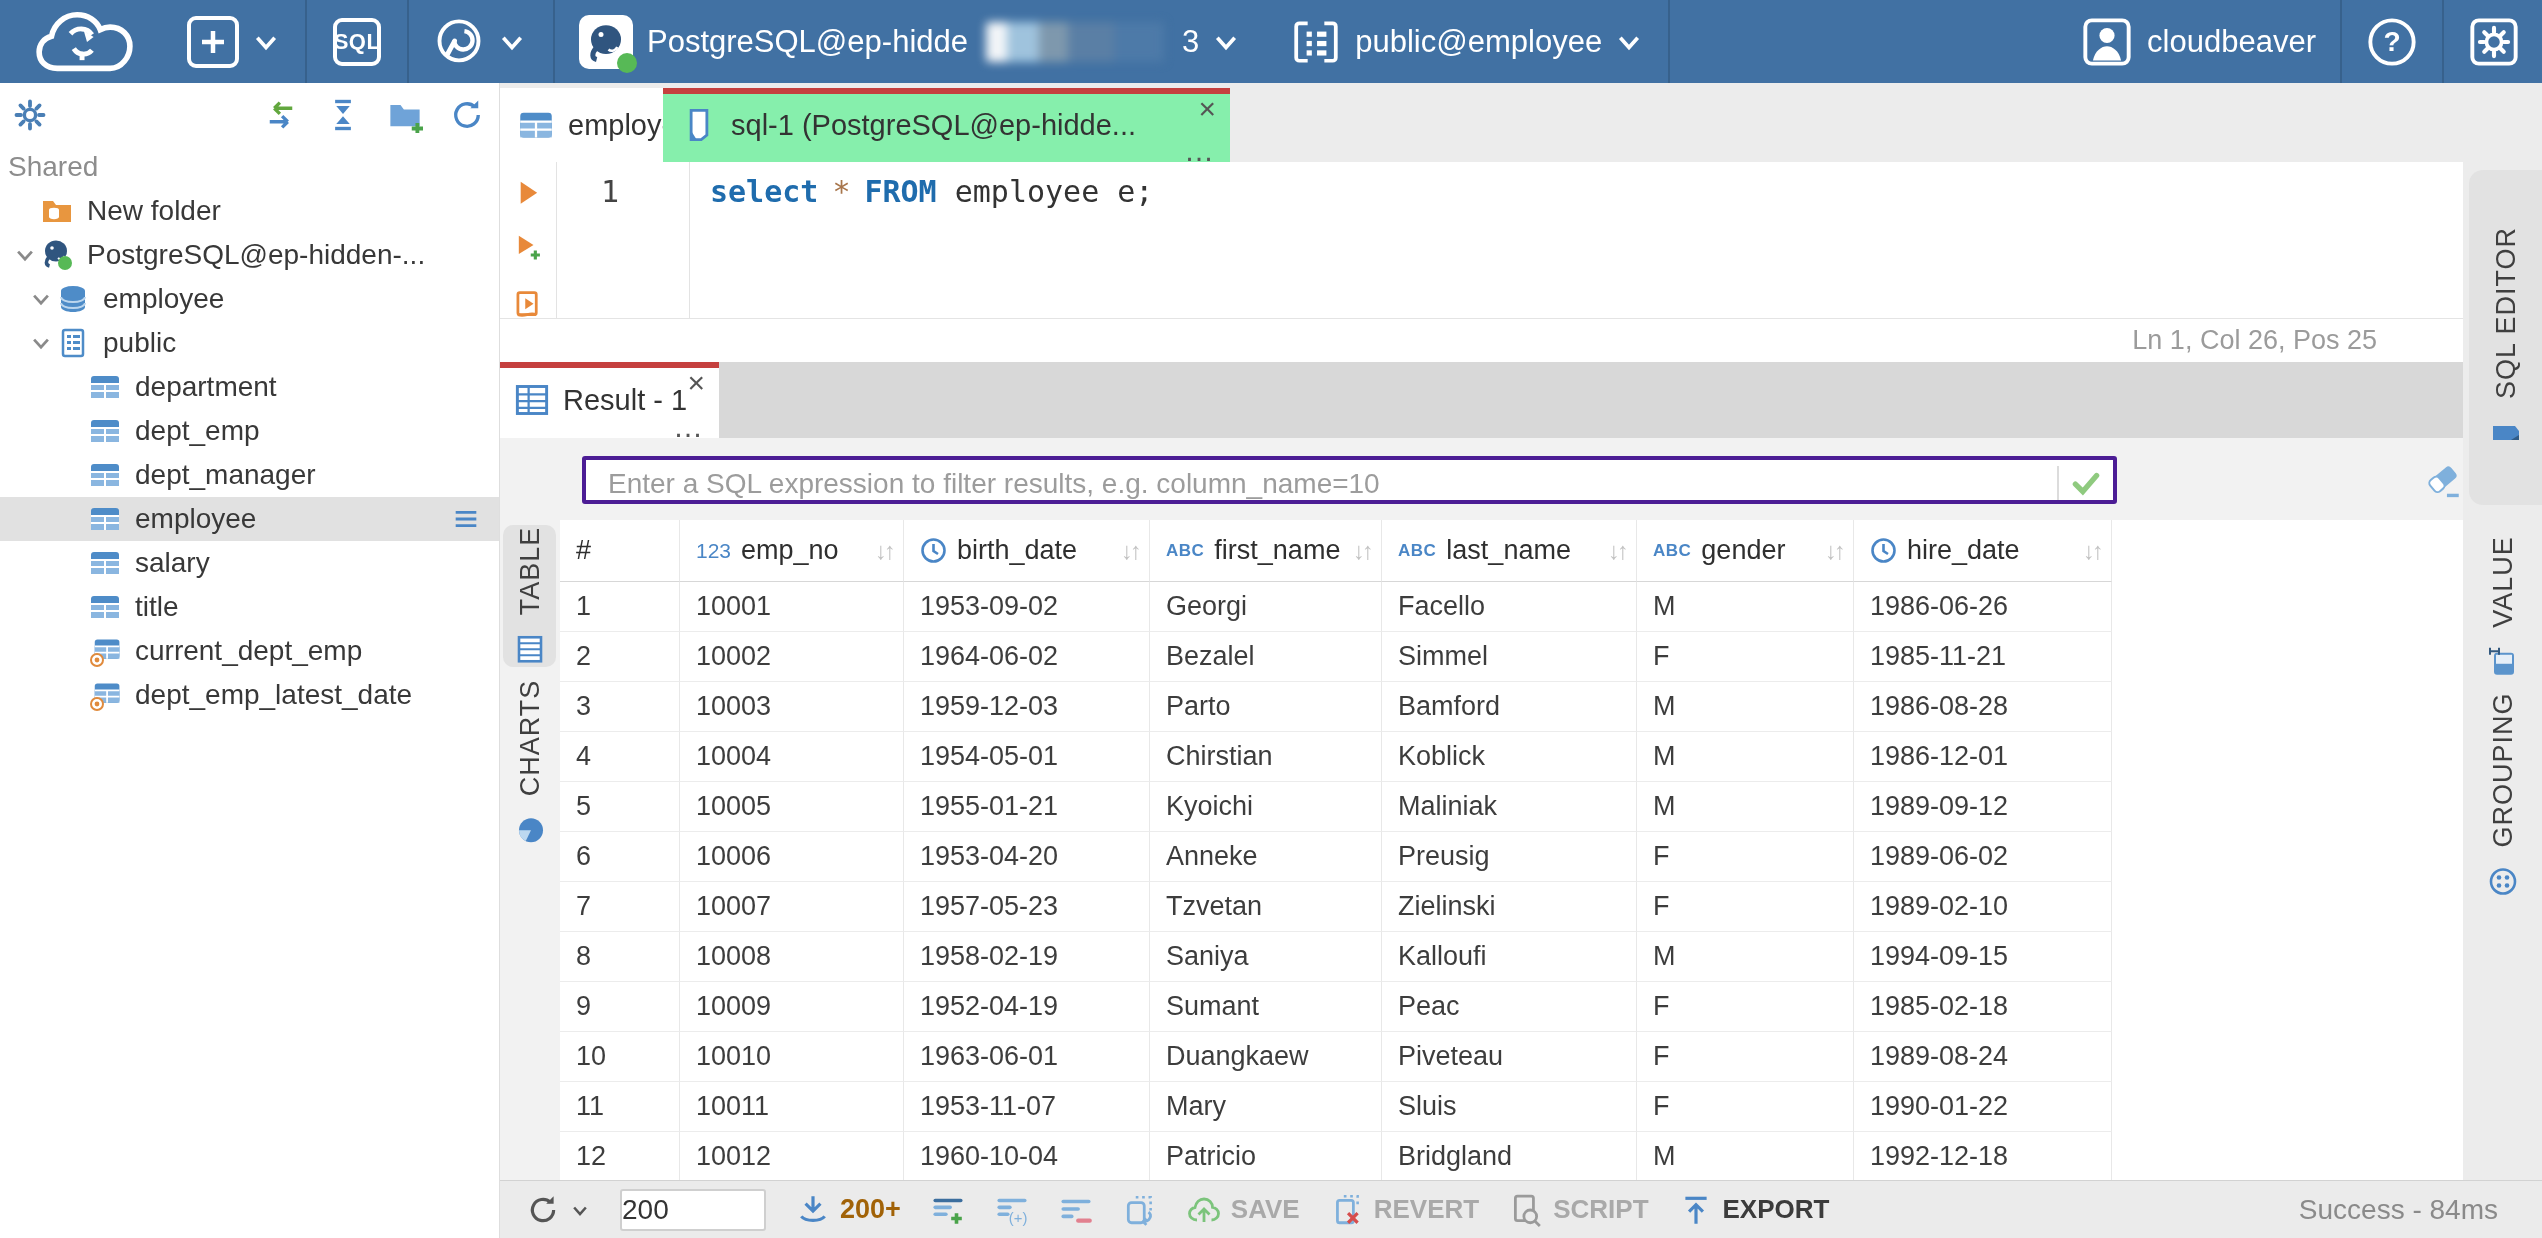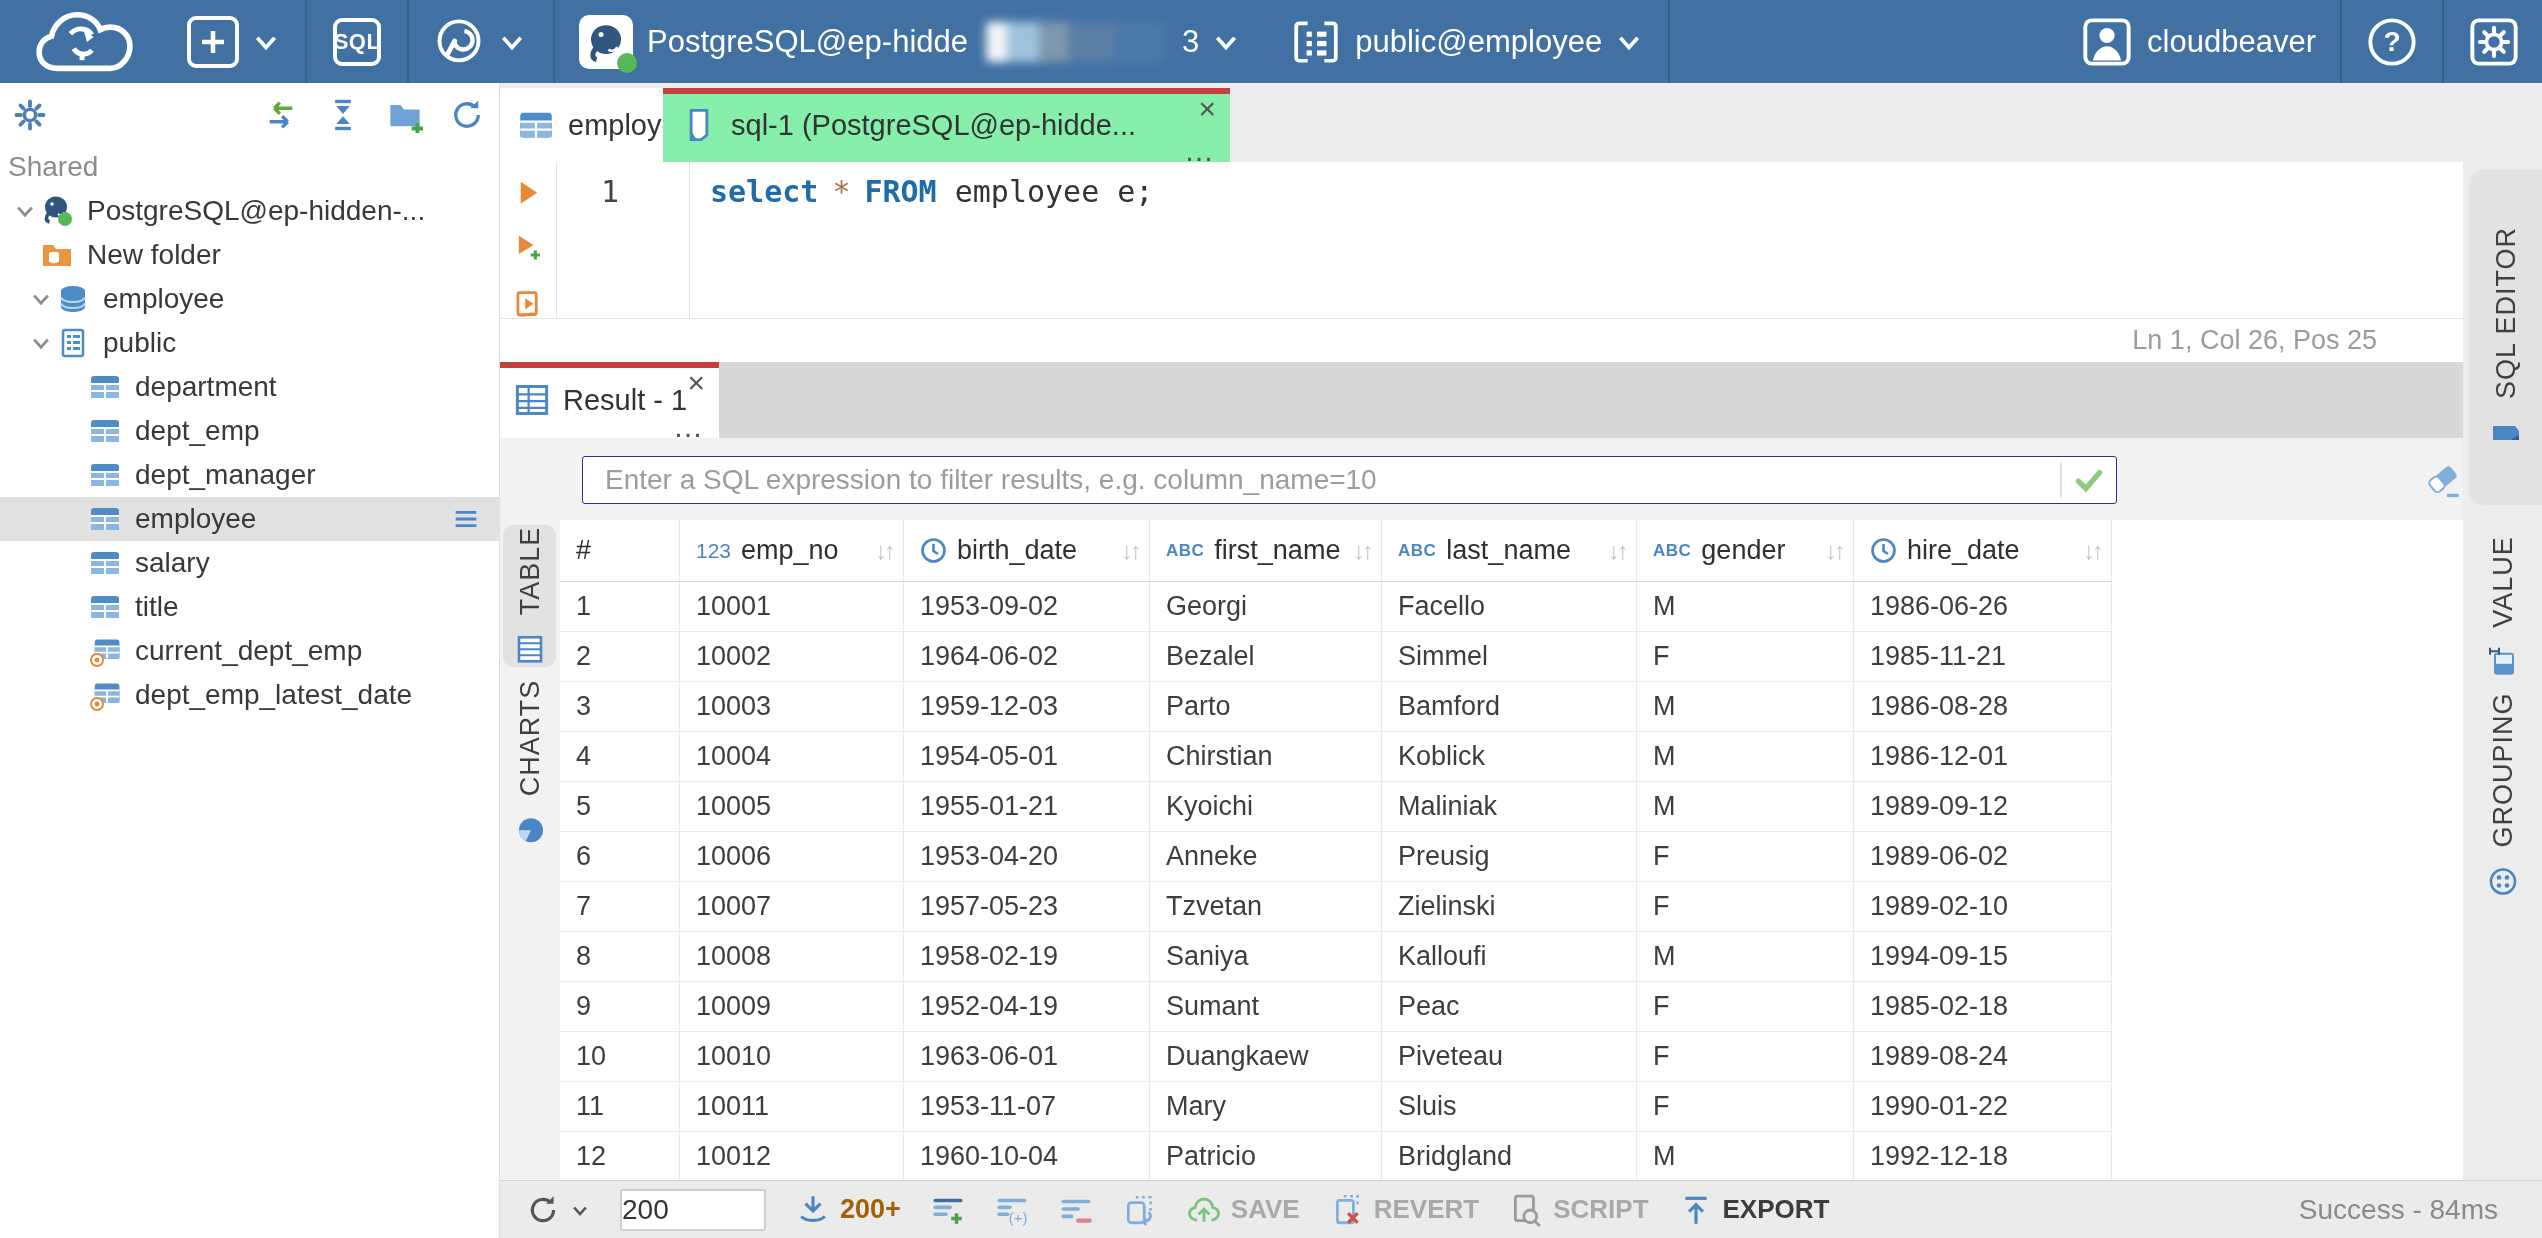--- a/index.html
+++ b/index.html
@@ -82,21 +82,21 @@
 
   
   #result-strip { position:absolute; left:500px; top:362px; width:1963px; height:76px; background:#d8d8d8; }
   .rtab { position:absolute; left:0; top:0; width:219px; height:76px; background:#fff;
           display:flex; align-items:center; gap:13px; padding-left:14px; font-size:29px; color:#333; }
   .rtab::before { content:""; position:absolute; left:0; top:0; width:100%; height:6px; background:#c5403e; }
   .rtab .ticon { width:36px; height:36px; }
 
   #filter-bar { position:absolute; left:500px; top:438px; width:1963px; height:82px; background:#f2f2f2; }
   .filter-box { position:absolute; left:82px; top:18px; width:1535px; height:48px; background:#fff;
-                border:1px solid #4c1d95; border-radius:3px; display:flex; align-items:center; }
+                border:4px solid #4c1d95; border-radius:3px; display:flex; align-items:flex-end; }
   .filter-box input { flex:1; border:0; outline:none; font-size:28px; padding-left:22px; color:#444;
                       font-family:"Liberation Sans", sans-serif; background:transparent; }
   .filter-box input::placeholder { color:#9c9c9c; }
   .check-btn { width:56px; border-left:2px solid #dcdcdc; display:flex; align-items:center; justify-content:center; }
   .eraser-btn { position:absolute; left:1922px; top:22px; width:42px; height:42px; }
 
   #grid-zone { position:absolute; left:500px; top:520px; width:1963px; height:660px; background:#fff; overflow:hidden; }
   .grid-left { position:absolute; left:0; top:0; width:60px; height:660px; background:#f2f2f2; }
   .vtab-table { left:3px; top:5px; width:53px; height:142px; background:#e2e2e2; border-radius:10px; }
   .vtab-charts { left:3px; top:165px; width:53px; height:155px; }
@@ -257,46 +257,46 @@
         <path d="M22 28h10M27 23v10" stroke="#4aa34a" stroke-width="3.4"></path>
       </svg>
       <svg class="ic" viewBox="0 0 32 32">
         <path d="M26 16a10 10 0 11-3.2-7.3" fill="none" stroke="#4a86c6" stroke-width="3"></path>
         <path d="M26 3v7h-7z" fill="#4a86c6"></path>
       </svg>
     </div>
     <div class="section-label">Shared</div>
     <div id="tree">
         <div class="tree-row" style="padding-left: 8px;">
+          <span class="tree-chev"></span>
+          <span class="tree-ic">
+            <svg width="32" height="32" viewBox="0 0 32 32">
+              <path d="M2 6h10l3 4h15v17H2z" fill="#e8963f"></path>
+              <ellipse cx="13" cy="15" rx="5" ry="2.2" fill="#fff"></ellipse>
+              <path d="M8 15v7c0 1.2 2.2 2.2 5 2.2s5-1 5-2.2v-7" fill="#fff"></path>
+            </svg>
+          </span>
+          <span class="tree-lb">New folder</span>
+        </div>
+        <div class="tree-row" style="padding-left: 8px;">
           <span class="tree-chev">
             <svg width="22" height="22" viewBox="0 0 16 16">
               <path d="M3 5.5l5 5.5 5-5.5" fill="none" stroke="#8a8a8a" stroke-width="2"></path>
             </svg>
           </span>
           <span class="tree-ic">
             <svg width="32" height="32" viewBox="0 0 32 32">
               <ellipse cx="15" cy="12" rx="11" ry="10.5" fill="#30557f"></ellipse>
               <path d="M8 18c-3.5 4-3.5 8 .5 9" stroke="#30557f" stroke-width="3.6" fill="none"></path>
               <circle cx="11" cy="9" r="1.8" fill="#fff"></circle>
               <path d="M17 19c2 2 5.5 1 6.5-2" stroke="#fff" stroke-width="1.8" fill="none"></path>
               <circle cx="24" cy="24" r="7" fill="#57b956"></circle>
             </svg>
           </span>
           <span class="tree-lb">PostgreSQL@ep-hidden-...</span>
-        </div>
-        <div class="tree-row" style="padding-left: 8px;">
-          <span class="tree-chev"></span>
-          <span class="tree-ic">
-            <svg width="32" height="32" viewBox="0 0 32 32">
-              <path d="M2 6h10l3 4h15v17H2z" fill="#e8963f"></path>
-              <ellipse cx="13" cy="15" rx="5" ry="2.2" fill="#fff"></ellipse>
-              <path d="M8 15v7c0 1.2 2.2 2.2 5 2.2s5-1 5-2.2v-7" fill="#fff"></path>
-            </svg>
-          </span>
-          <span class="tree-lb">New folder</span>
         </div>
         <div class="tree-row" style="padding-left: 24px;">
           <span class="tree-chev">
             <svg width="22" height="22" viewBox="0 0 16 16">
               <path d="M3 5.5l5 5.5 5-5.5" fill="none" stroke="#8a8a8a" stroke-width="2"></path>
             </svg>
           </span>
           <span class="tree-ic">
             <svg width="32" height="32" viewBox="0 0 32 32">
               <ellipse cx="16" cy="8" rx="12" ry="5" fill="#4e8cc8"></ellipse>

